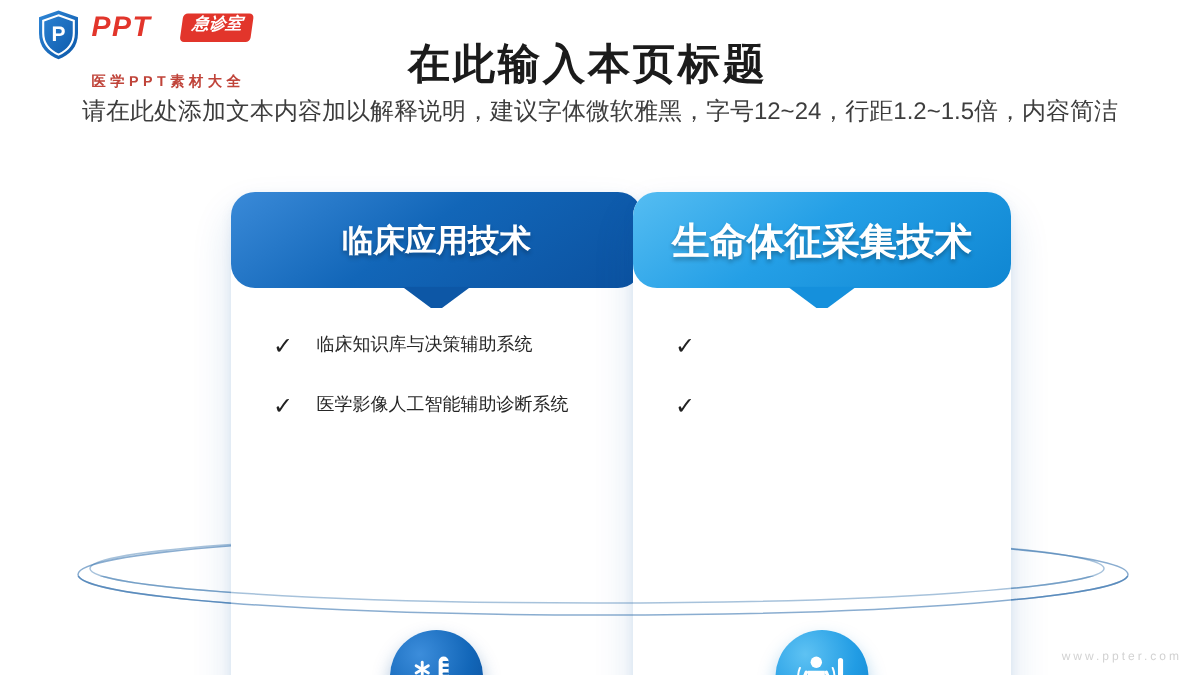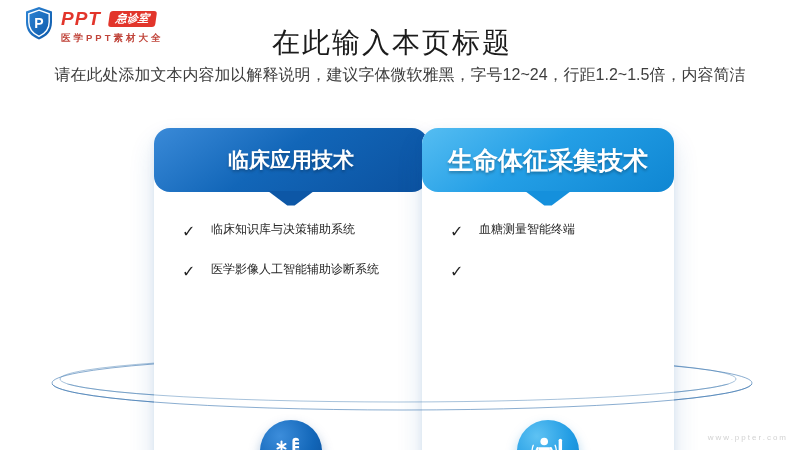--- a/index.html
+++ b/index.html
@@ -5,29 +5,29 @@
   html,body{margin:0;padding:0;background:#fff;}
   .slide{
     position:relative;width:800px;height:450px;overflow:hidden;background:#ffffff;
     font-family:"Liberation Sans","DejaVu Sans",sans-serif;
   }
 
   
   .logo{position:absolute;left:24px;top:6px;display:flex;align-items:flex-start;gap:7px;}
   .logo-shield{width:30px;height:34px;flex:0 0 auto;}
   .logo-text{display:flex;flex-direction:column;margin-top:3px;}
-  .logo-row{display:flex;align-items:center;gap:8px;}
+  .logo-row{display:flex;gap:20px;}
   .logo-brand{color:#e2352b;font-weight:bold;font-style:italic;font-size:19px;letter-spacing:1px;line-height:1;}
   .logo-badge{background:#e2352b;color:#fff;font-weight:bold;font-style:italic;font-size:11px;
     padding:2px 7px 3px;border-radius:3px;transform:skewX(-8deg);line-height:1;}
-  .logo-tagline{color:#c0443a;font-size:9.5px;font-weight:bold;letter-spacing:3px;margin-top:4px;white-space:nowrap;}
+  .logo-tagline{color:#c0443a;font-size:9.5px;font-weight:bold;letter-spacing:3px;margin-top:20px;white-space:nowrap;}
 
   
   .page-title{position:absolute;left:0;right:16px;top:24px;text-align:center;
-    font-size:28px;font-weight:normal;color:#1b1b1b;letter-spacing:2px;}
+    font-size:28px;font-weight:bold;color:#1b1b1b;letter-spacing:2px;}
   .page-subtitle{position:absolute;left:50px;right:50px;top:62px;text-align:center;
     font-size:16px;color:#3d3d3d;line-height:1.65;}
 
   
   .ellipses{position:absolute;left:0;top:0;width:800px;height:450px;pointer-events:none;}
   .ellipses.back{z-index:1;}
   .ellipses.front{z-index:3;}
 
   
   .card{position:absolute;top:128px;height:371px;z-index:2;border-radius:16px;background:#ffffff;
@@ -127,21 +127,20 @@
       </svg>
     </div>
   </div>
 
   <div class="card card-right">
     <div class="card-header">生命体征采集技术</div>
     <div class="notch"></div>
     <div class="bullets">
       <div class="bullet">
         <span class="check">✓</span>
-        <span class="bullet-text">血糖测量智能终端</span>
       </div>
       <div class="bullet">
         <span class="check">✓</span>
       </div>
     </div>
     <div class="icon-circle">
       <svg width="38" height="38" viewBox="0 0 40 40">
 
         <circle cx="16" cy="10" r="4" fill="#ffffff"></circle>
         <path d="M10 16 h12 v8 h-3 v8 h-6 v-8 h-3 z" fill="#ffffff"></path>

